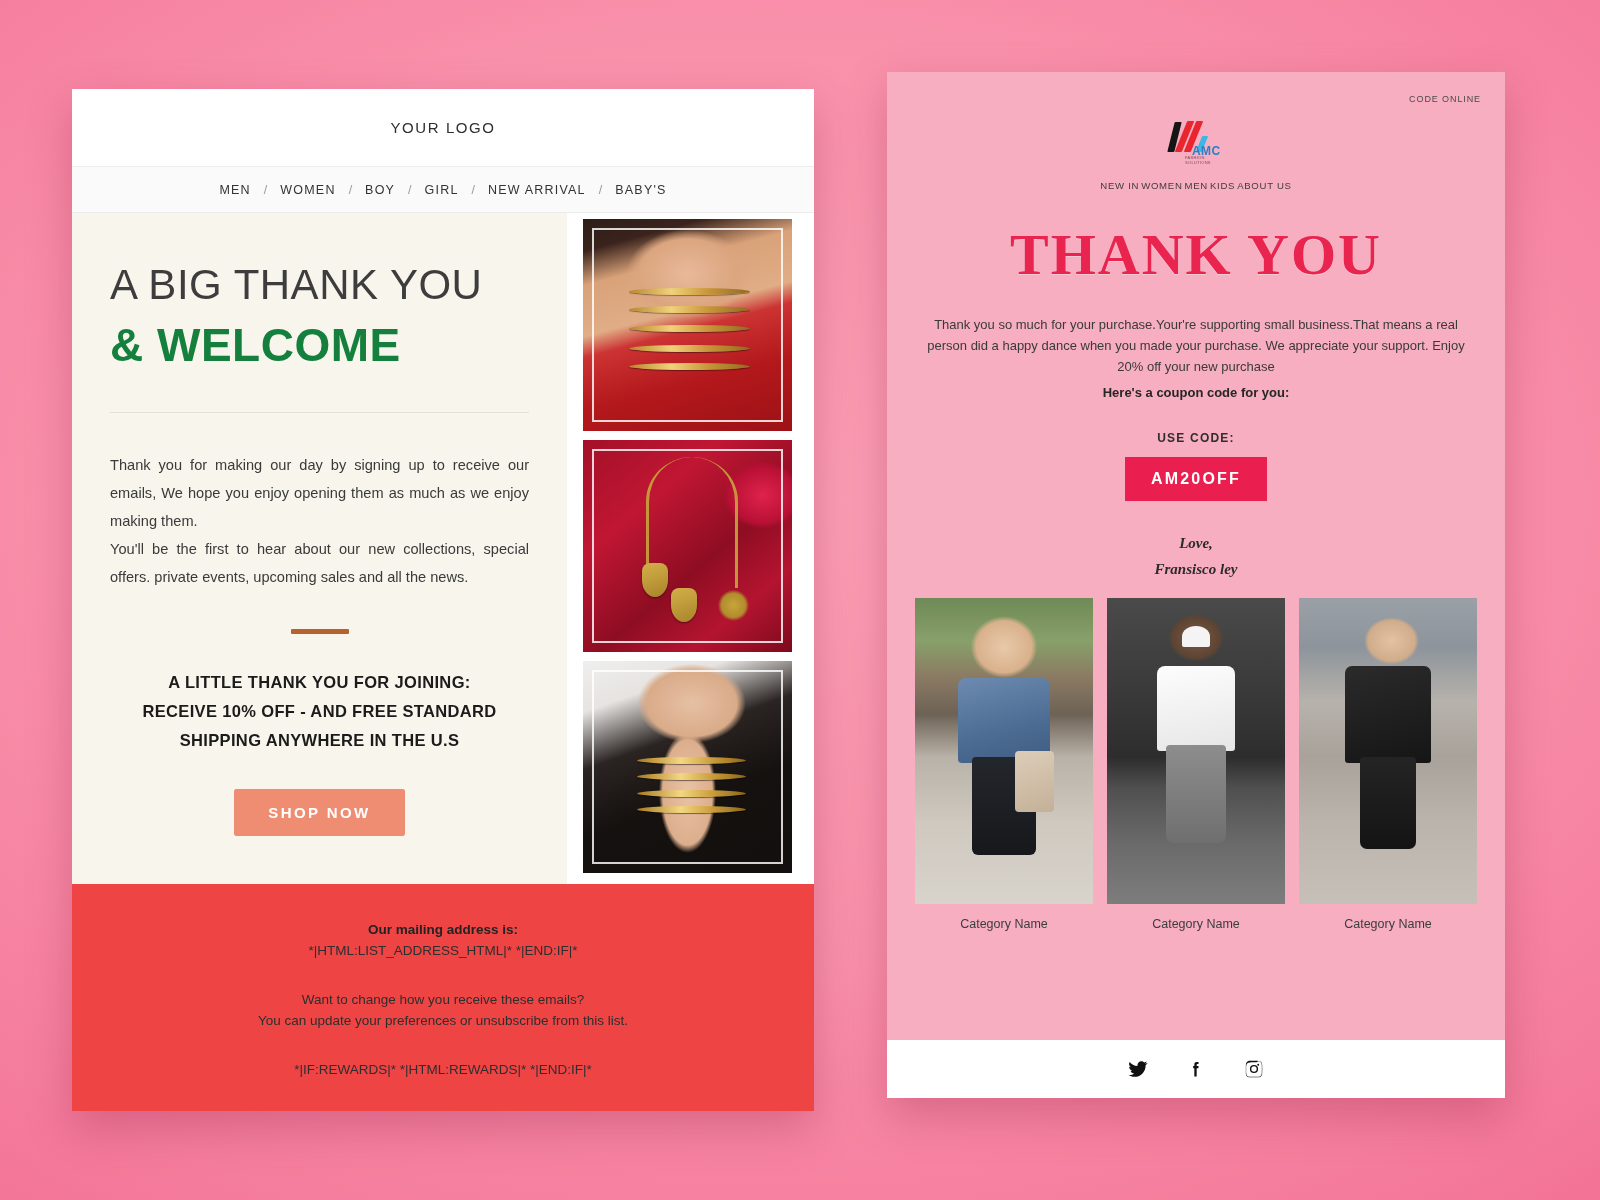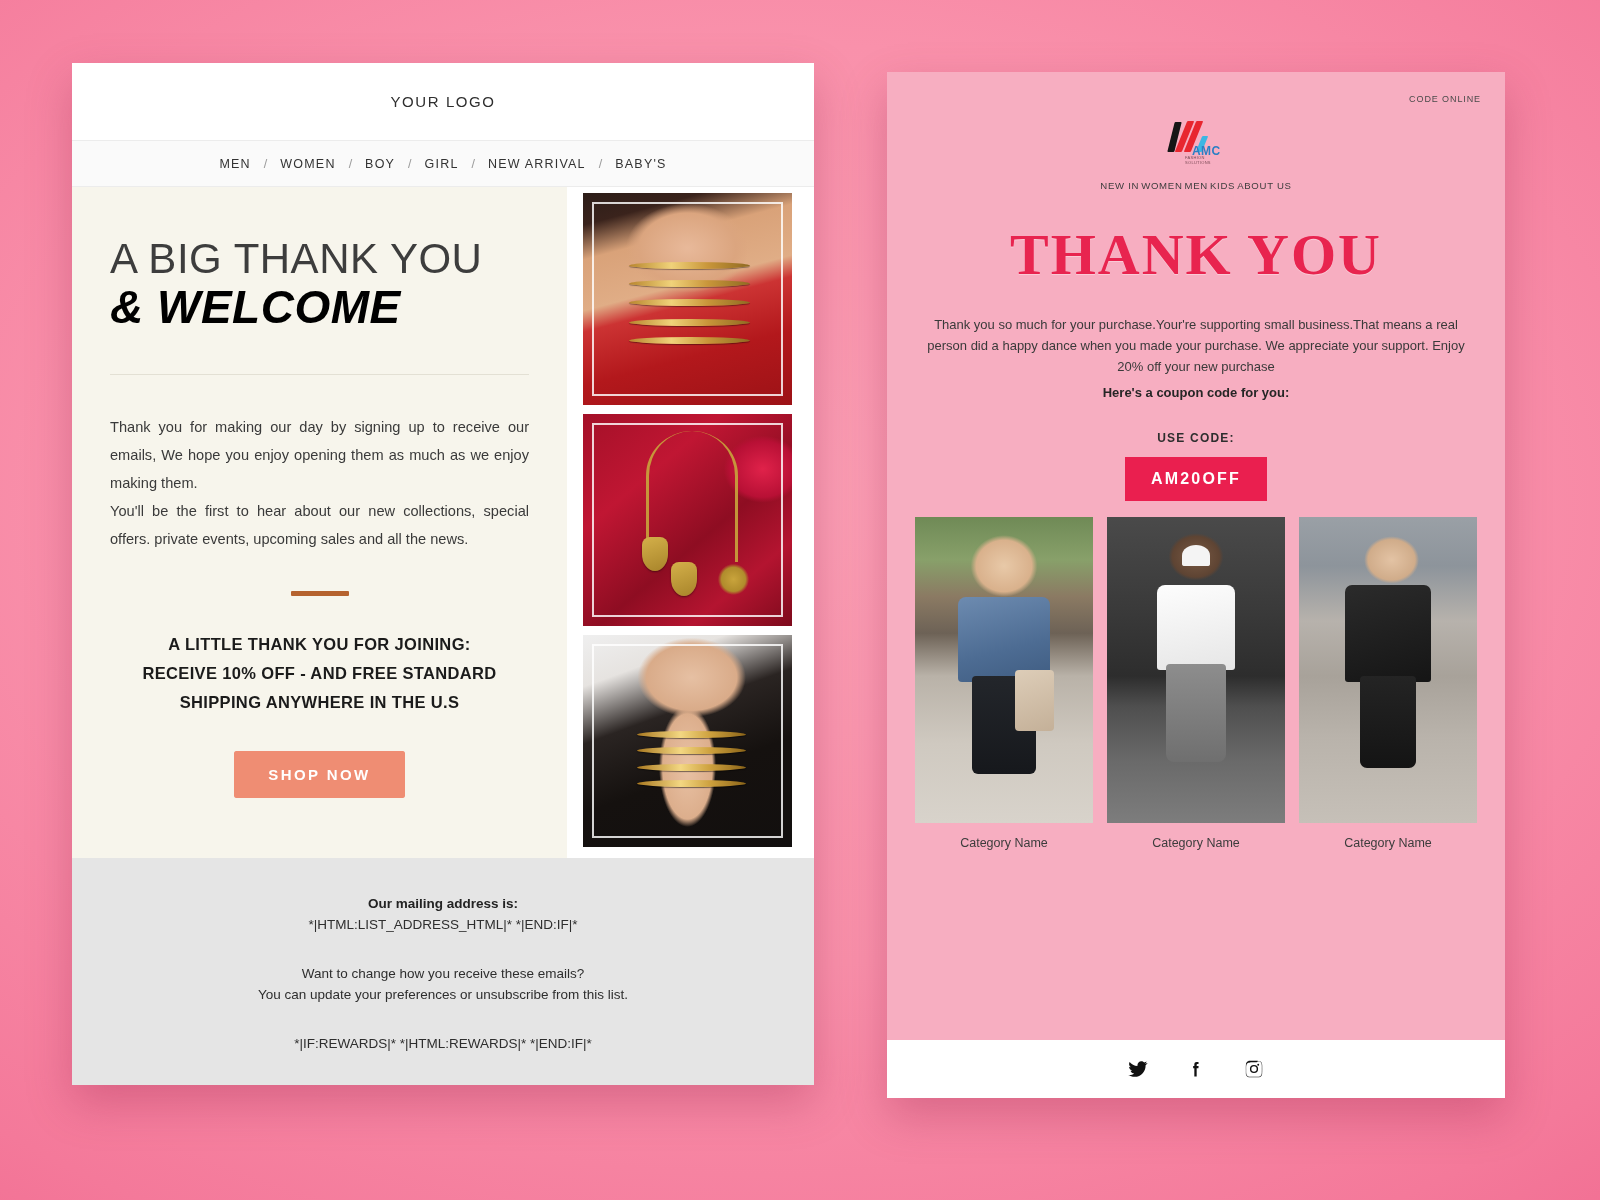--- a/index.html
+++ b/index.html
@@ -9,21 +9,21 @@
     background:
       radial-gradient(ellipse 120% 110% at 48% 42%, #fb9fb5 0%, #f991ab 35%, #f4799a 62%, #ee6189 82%, #e8537d 100%);
     position:relative;
   }
 
   
   .stage { position:absolute; inset:0; }
 
   
   .card-left {
-    position:absolute; left:72px; top:63px; width:742px; height:1022px;
+    position:absolute; left:72px; top:89px; width:742px; height:1022px;
     background:#ffffff;
     box-shadow:0 18px 42px rgba(150,30,70,.30);
     overflow:hidden;
   }
   .logo-bar {
     height:78px; display:flex; align-items:center; justify-content:center;
     background:#fff; border-bottom:1px solid #ececec;
   }
   .logo-bar .logo-text {
     font-size:15px; letter-spacing:1.6px; color:#2e2e2e; font-weight:400;
@@ -41,22 +41,22 @@
   .body-row { display:flex; height:671px; }
   .left-col {
     width:495px; background:#f7f5ec; padding:48px 38px 0 38px;
     display:flex; flex-direction:column;
   }
   .headline-1 {
     font-size:42px; font-weight:300; letter-spacing:.5px; color:#3d3d3d;
     line-height:1.12; white-space:nowrap;
   }
   .headline-2 {
-    font-size:46px; font-weight:700; letter-spacing:.5px; color:#000000;
-    line-height:1.12; margin-top:0; white-space:nowrap;font-style:italic;
+    font-size:46px; font-weight:700; letter-spacing:.5px; color:#15803d;
+    line-height:1.12; margin-top:12px; white-space:nowrap;
   }
   .hr-soft { height:1px; background:#e3e0d4; margin:40px 0 0 0; }
 
   .para {
     font-size:14.6px; line-height:1.93; color:#3a3a3a; text-align:justify;
     margin-top:38px; font-weight:500;
   }
   .para p + p { margin-top:0; }
 
   .divider-dash {
@@ -142,21 +142,21 @@
       linear-gradient(160deg, #efefef 0%, #e6e3e0 18%, #2a2422 38%, #15110f 62%, #120f0e 100%);
   }
   .photo-3 .chains { position:absolute; left:26%; top:44%; width:52%; height:30%; }
   .photo-3 .chains i {
     position:absolute; left:0; right:0; height:7px; border-radius:50%;
     background:linear-gradient(90deg,#a9781f,#f3d782 40%,#cc9f3c 68%,#8b6418);
     box-shadow:0 1px 1px rgba(0,0,0,.5);
   }
 
   .foot {
-    background:#e5e5e5; height:227px; padding:38px 0 0 0; text-align:center;
+    background:#ef4444; height:227px; padding:38px 0 0 0; text-align:center;
   }
   .foot .f-bold { font-size:13.5px; font-weight:700; color:#232323; }
   .foot .f-line { font-size:13.5px; color:#2e2e2e; margin-top:6px; }
   .foot .f-gap { height:28px; }
 
   
   .card-right {
     position:absolute; left:887px; top:72px; width:618px; height:1026px;
     background:#f7aec1; box-shadow:0 18px 42px rgba(150,30,70,.30);
     overflow:hidden;
@@ -415,20 +415,24 @@
       <span>We appreciate your support. Enjoy 20% off your new purchase</span>
       <span class="strong">Here's a coupon code for you:</span>
     </div>
 
 
     <div class="use-code">USE CODE:</div>
     <div class="code-wrap">
       <button class="code-badge">AM20OFF</button>
     </div>
 
+    <div class="sign">
+      <div>Love,</div>
+      <div>Fransisco ley</div>
+    </div>
 
     <div class="cats">
       <div class="cat">
         <div class="ph ph-a">
           <div class="jacket"></div>
           <div class="pants"></div>
           <div class="bag"></div>
         </div>
         <div class="lbl">Category Name</div>
       </div>

